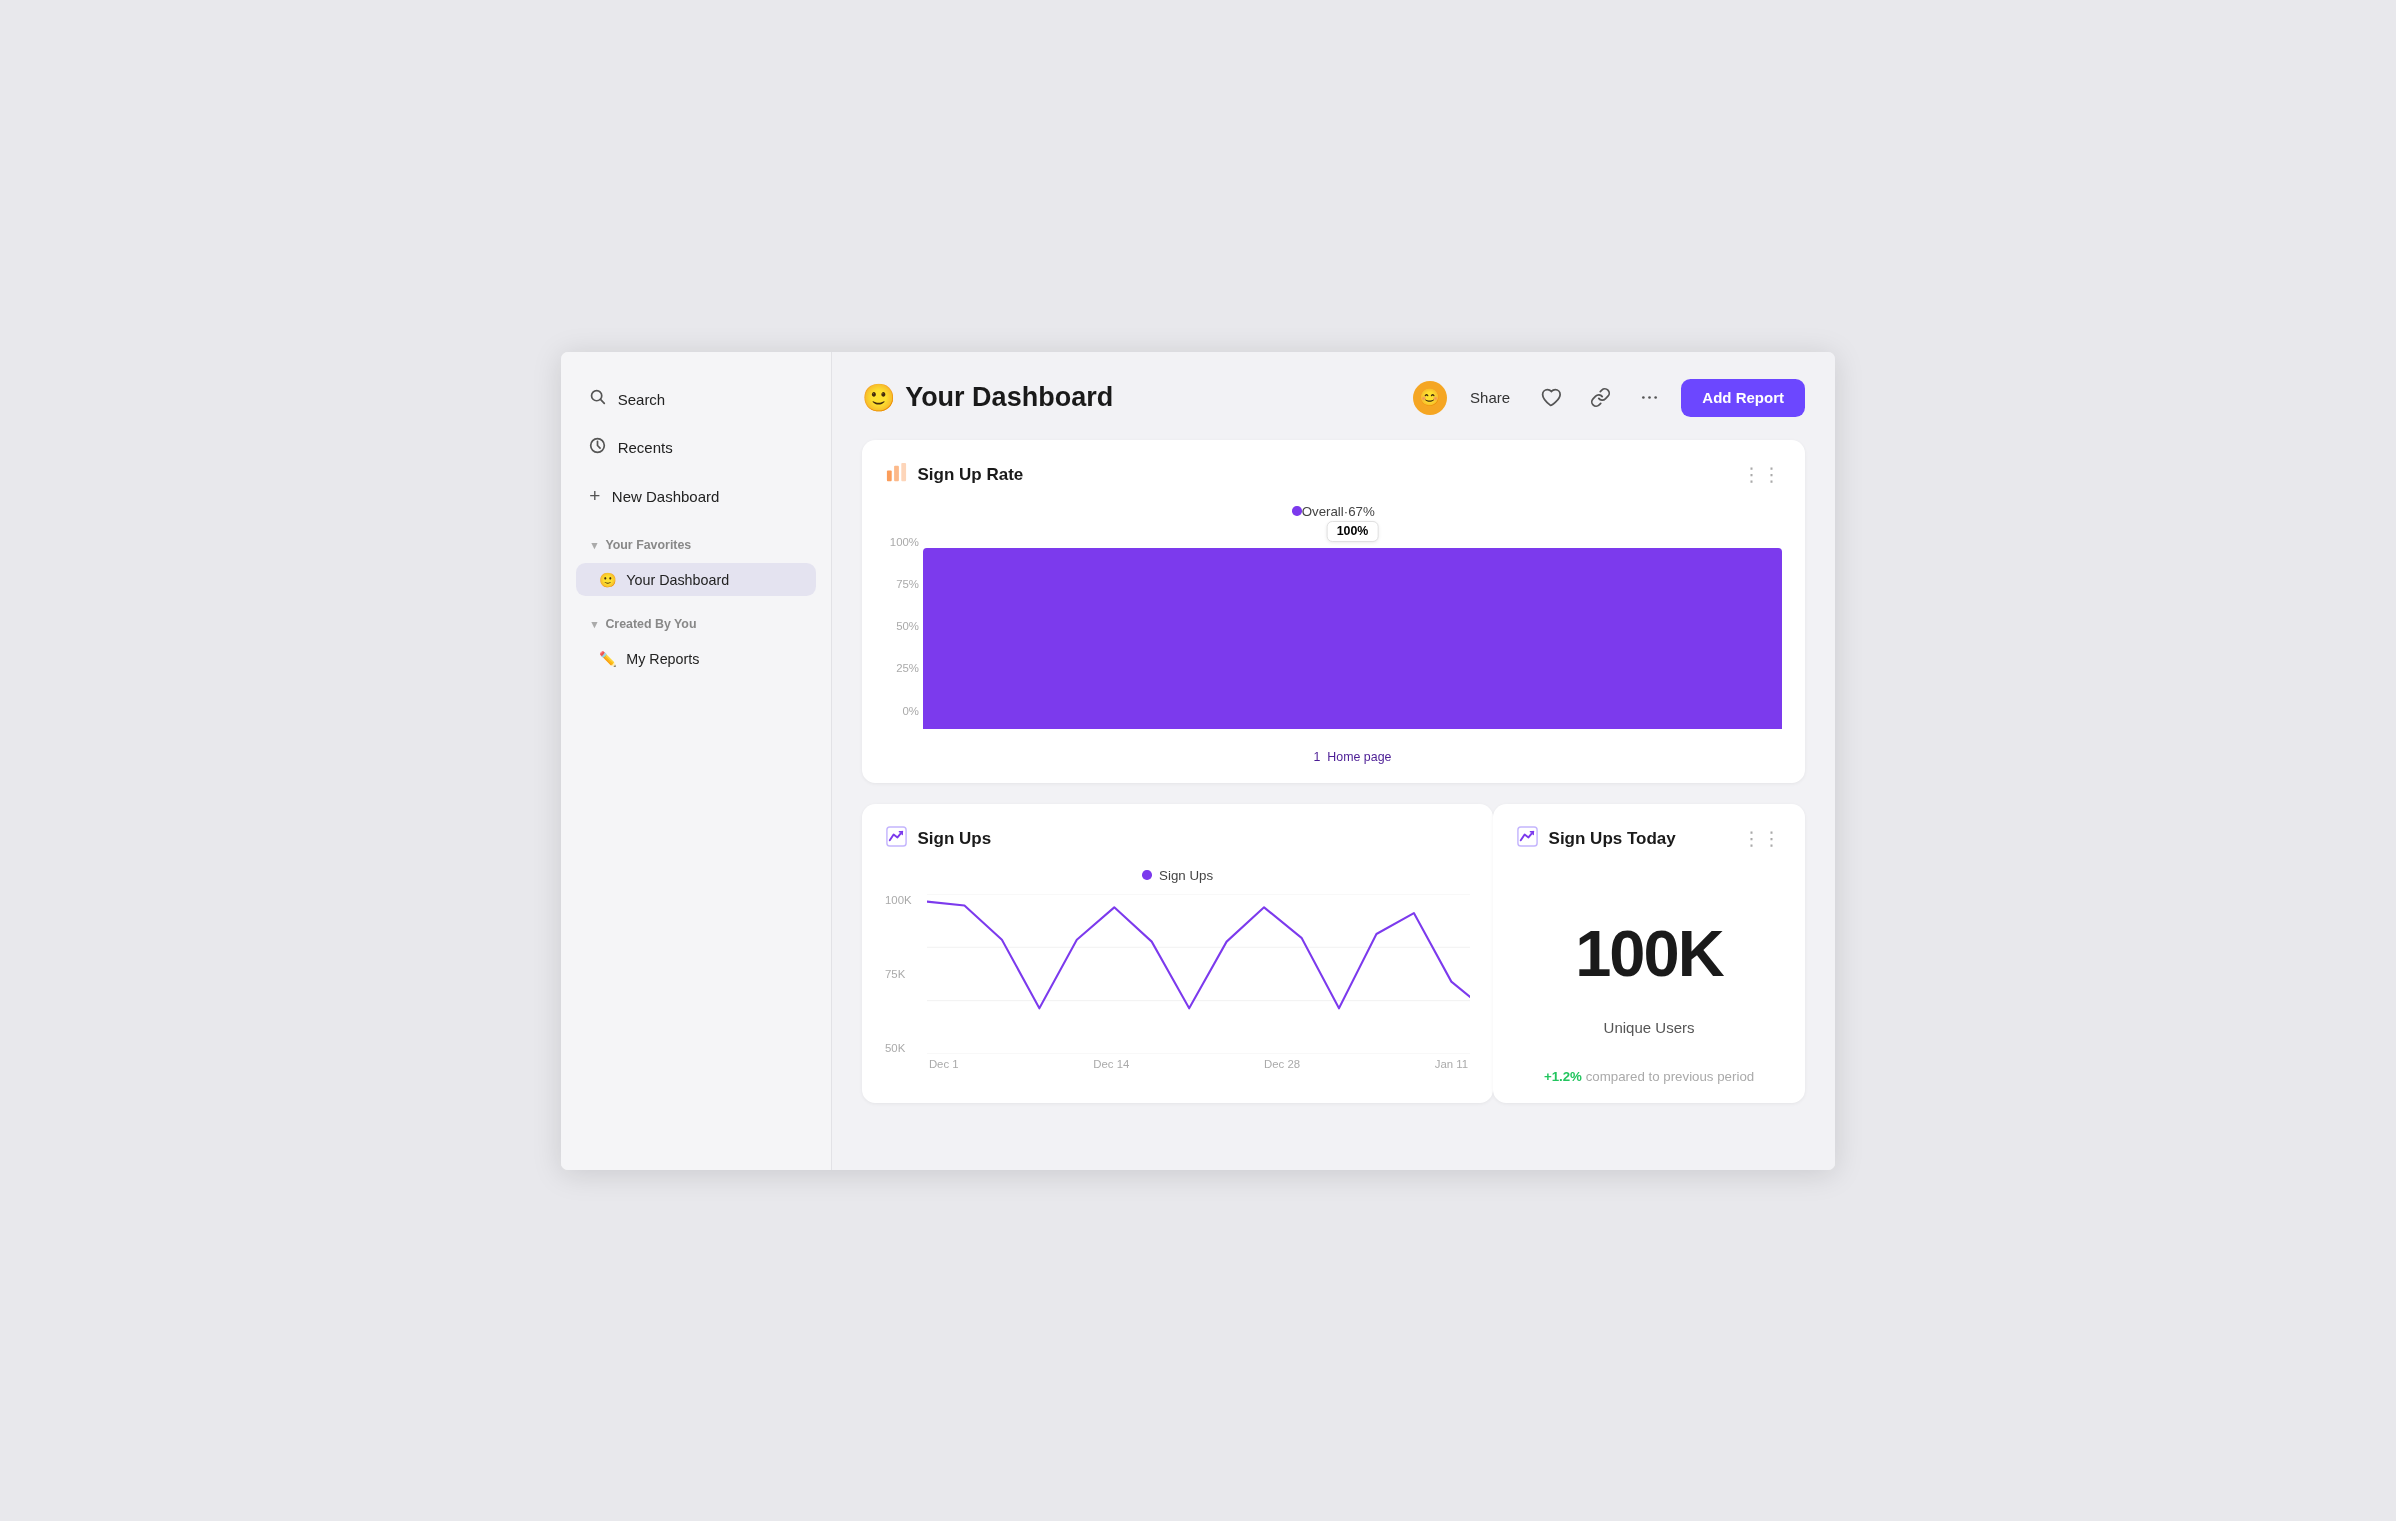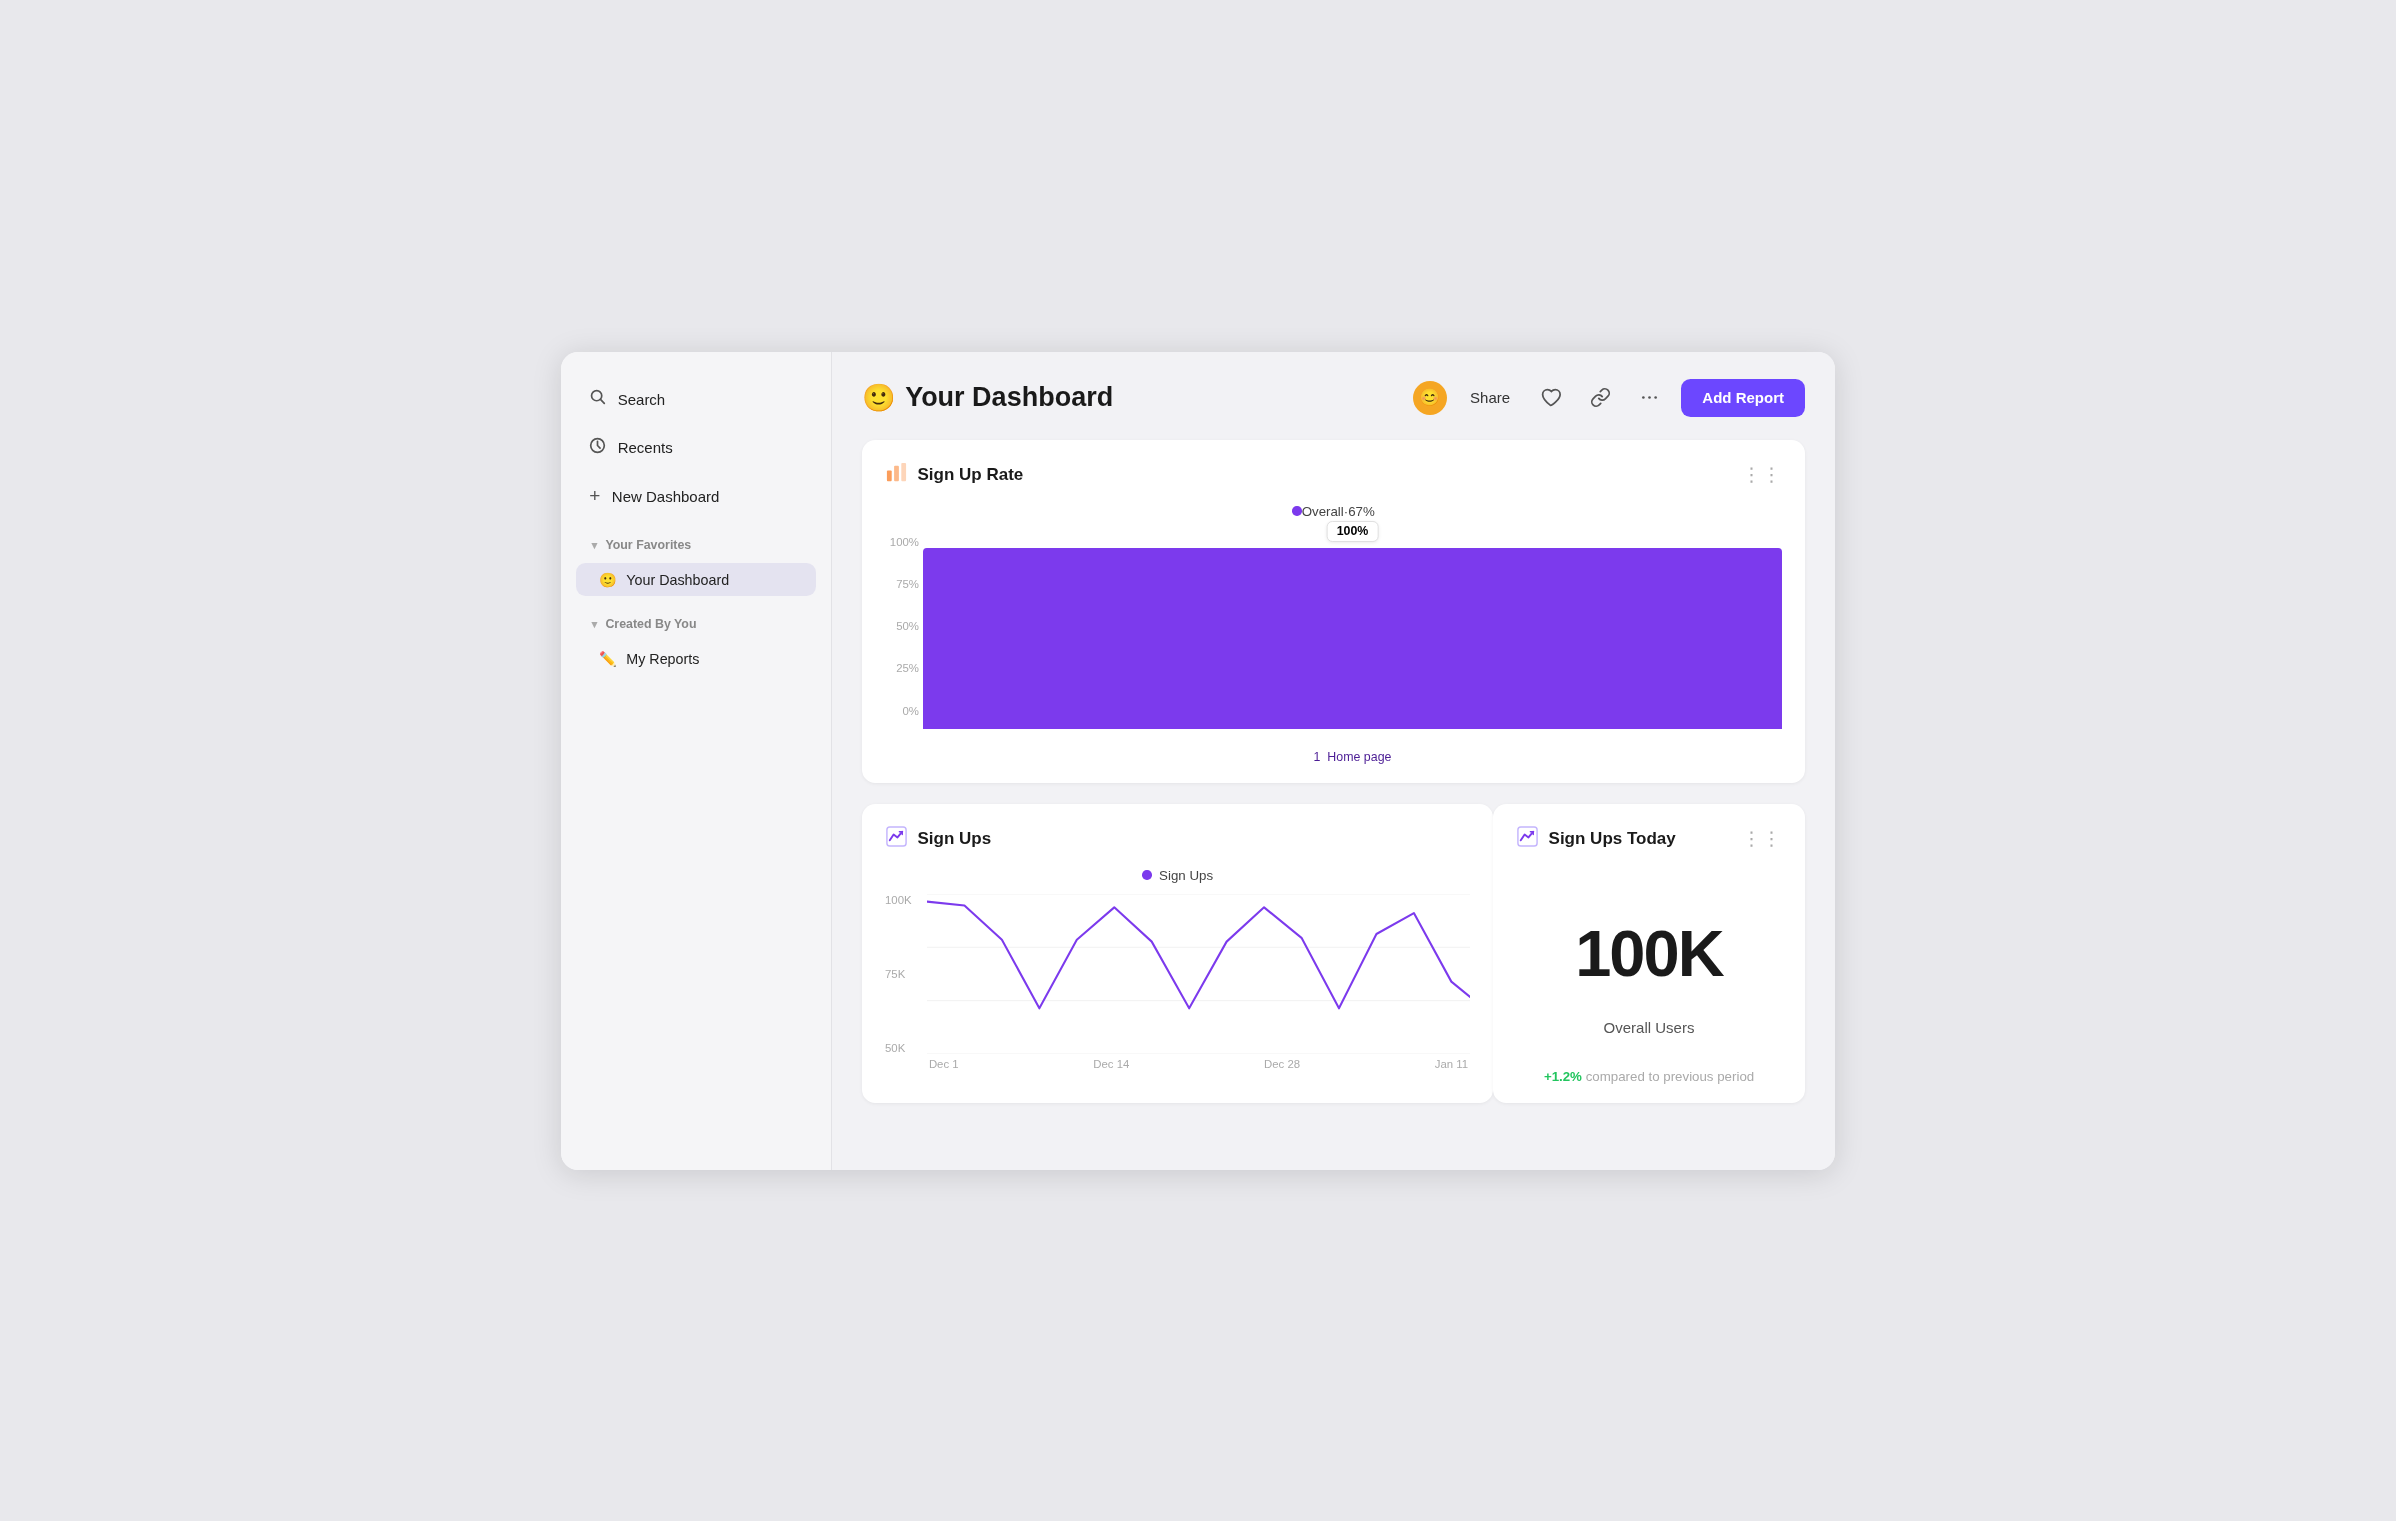--- a/index.html
+++ b/index.html
@@ -7,21 +7,21 @@
       background: #e8e8ec;
       font-family: -apple-system, BlinkMacSystemFont, 'Segoe UI', sans-serif;
       display: flex;
       align-items: center;
       justify-content: center;
       min-height: 100vh;
       padding: 19px;
     }
     .app-container {
       background: #f2f2f5;
-      border-radius: 17px;
+      border-radius: 7px;
       width: 1274px;
       min-height: 818px;
       display: flex;
       overflow: hidden;
       box-shadow: 0 3.8px 30px rgba(0,0,0,0.13);
     }
     
     .sidebar {
       width: 271px;
       min-width: 271px;
@@ -396,21 +396,21 @@
                   <rect x="2" y="2" width="20" height="20" rx="3" stroke="#c4b5fd" stroke-width="1.5" fill="none"></rect>
                   <polyline points="5,16 9,10 13,13 18,7" stroke="#7c3aed" stroke-width="2" stroke-linecap="round" stroke-linejoin="round" fill="none"></polyline>
                   <polyline points="15,7 18,7 18,10" stroke="#7c3aed" stroke-width="1.5" stroke-linecap="round"></polyline>
                 </svg>
             </span>
             <span>Sign Ups Today</span>
           </div>
           <span class="card-menu">⋮⋮</span>
         </div>
         <div class="big-number">100K</div>
-        <div class="big-number-label">Overall Users</div>
+        <div class="big-number-label">Unique Users</div>
         <div class="big-number-change">
           <span class="change-positive">+1.2%</span>
           <span> </span>
           <span>compared to previous period</span>
         </div>
       </div>
     </div>
   </div>
 </div>
 

